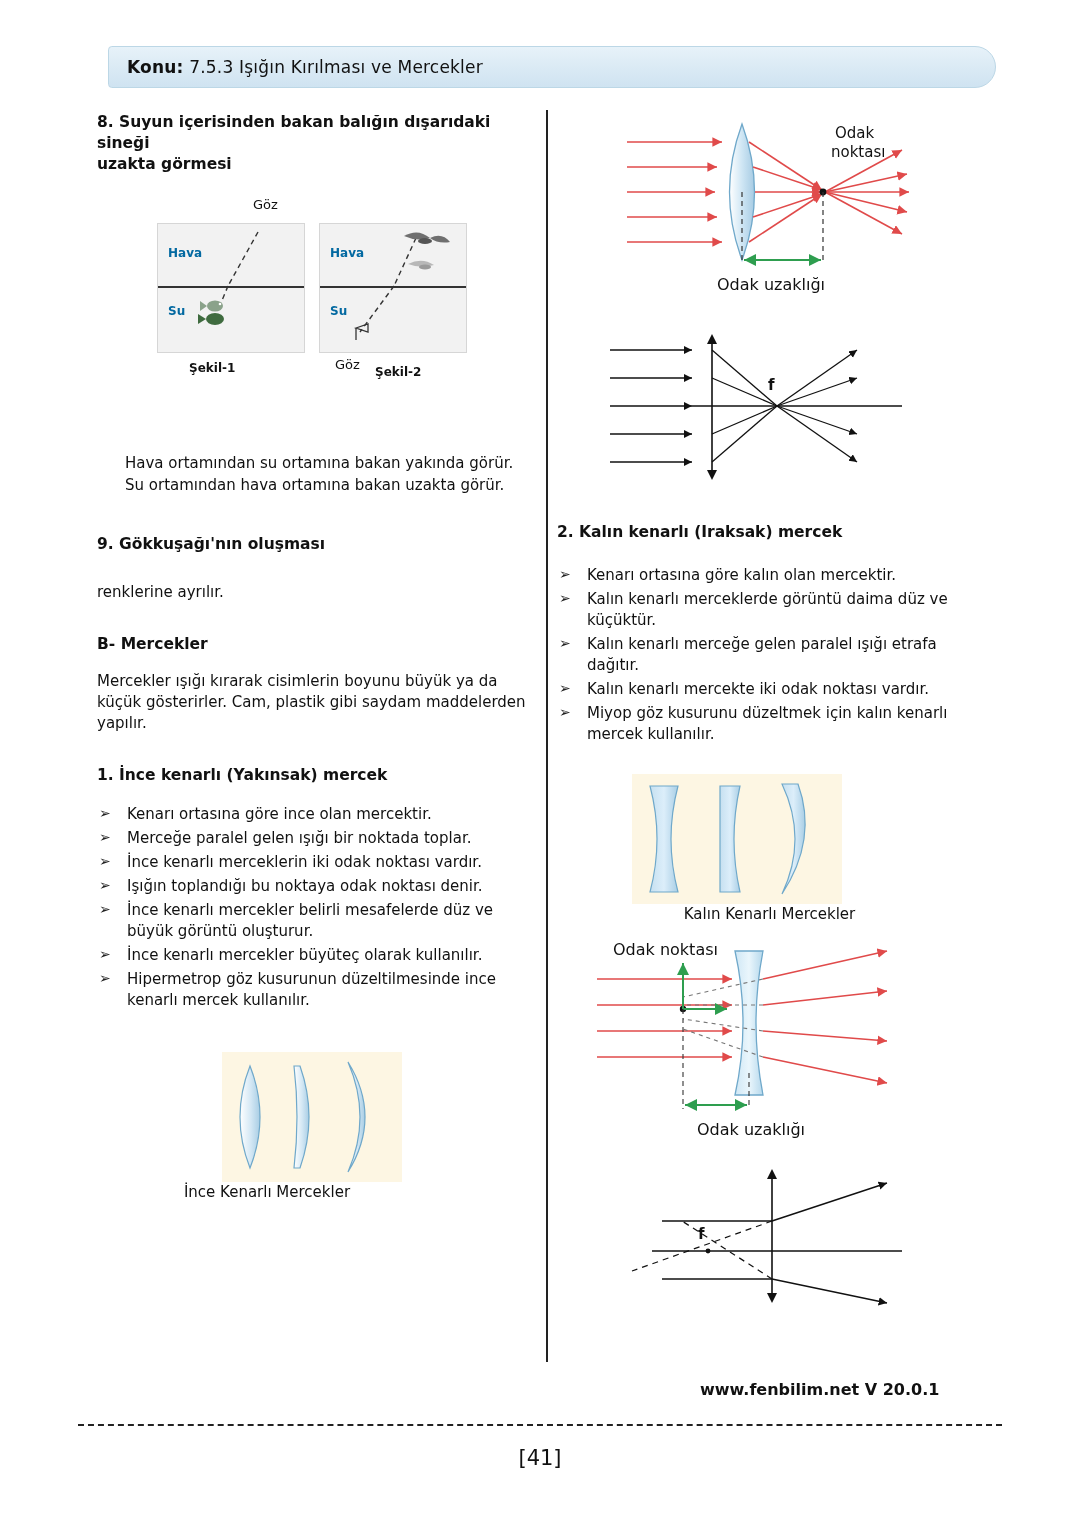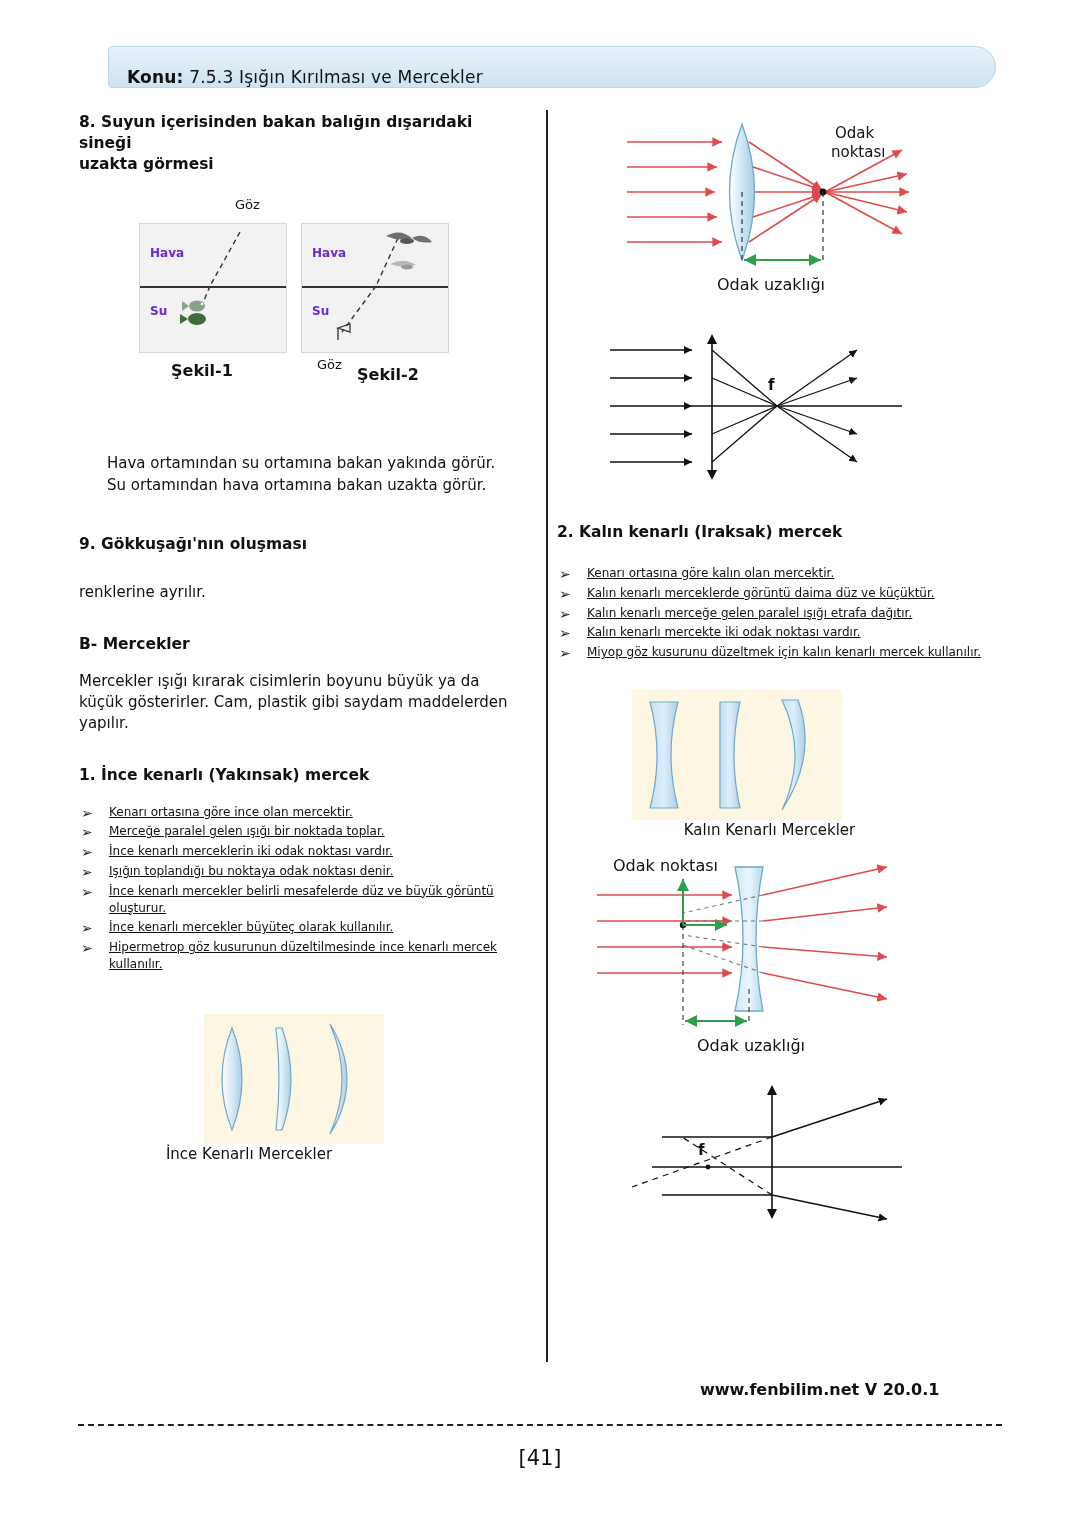--- a/index.html
+++ b/index.html
@@ -26,35 +26,35 @@
   .header-bar {
     position: absolute;
     left: 108px;
     top: 46px;
     width: 888px;
     height: 42px;
     border-radius: 4px 22px 22px 4px;
     background: linear-gradient(to bottom, #e7f2f9 0%, #dcebf5 45%, #cfe3f1 100%);
     border: 1px solid #bcd7e6;
     display: flex;
-    align-items: flex-end;
+    align-items: center;
     padding-left: 18px;
     box-sizing: border-box;
   }
   .header-text {
     font-size: 17px;
     color: #111;
     letter-spacing: .2px;
   }
   .header-text b { font-weight: bold; }
 
   
   .col-left {
     position: absolute;
-    left: 79px;
+    left: 97px;
     top: 112px;
     width: 430px;
   }
   .col-right {
     position: absolute;
     left: 557px;
     top: 112px;
     width: 425px;
   }
   .divider {
@@ -81,24 +81,23 @@
   .gap-l { height: 38px; }
 
   ul.bullets {
     list-style: none;
     margin: 0;
     padding: 0;
   }
   ul.bullets li {
     position: relative;
     padding-left: 30px;
-    font-size: 12px;
+    font-size: 15px;
     line-height: 1.40;
     margin-bottom: 3px;
-    text-decoration: underline;
   }
   ul.bullets li::before {
     content: "\27A2";
     position: absolute;
     left: 2px;
     top: 0;
     font-size: 14px;
     color: #222;
   }
 
@@ -134,25 +133,25 @@
     position: absolute;
     left: 0; right: 0;
     top: 62px;
     height: 2px;
     background: #333;
   }
   .panel .lbl {
     position: absolute;
     font-size: 12px;
     font-weight: bold;
-    color: #6d28d9;
+    color: #0369a1;
   }
   .sekil-lbl {
     position: absolute;
-    font-size: 16px;
+    font-size: 12px;
     font-weight: bold;
   }
   .goz-lbl {
     position: absolute;
     font-size: 13px;
   }
 
   .fig-box {
     background: #fdf6e3;
     margin: 0 auto;

